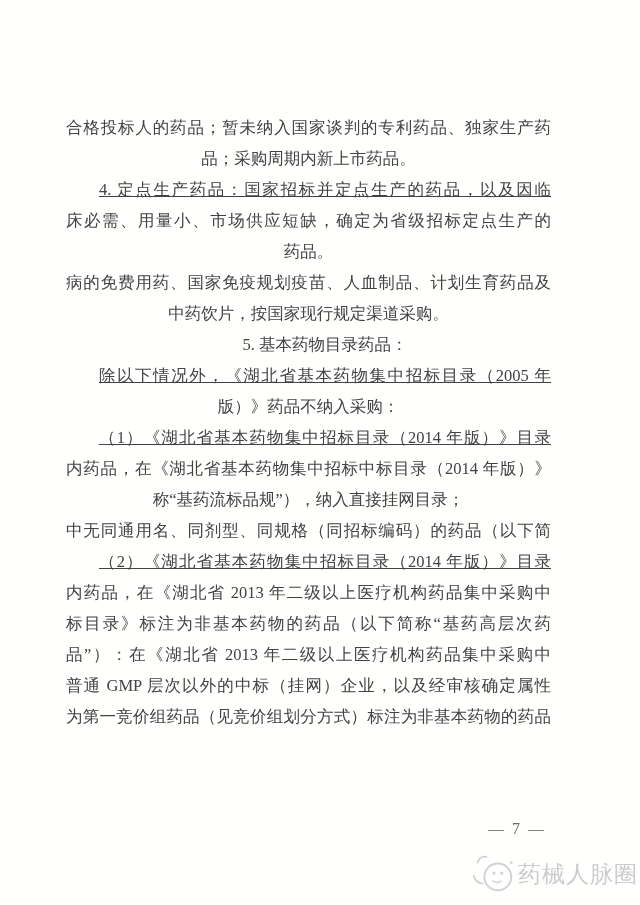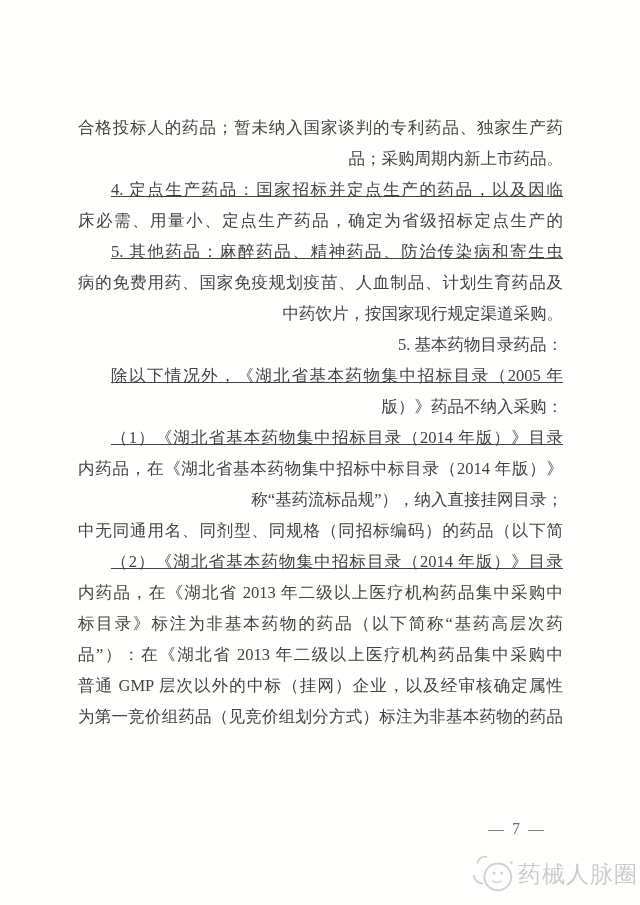--- a/index.html
+++ b/index.html
@@ -15,29 +15,29 @@
     font-family: "Liberation Serif", "DejaVu Serif", serif;
   }
   .page {
     position: absolute;
     inset: 0;
     background: #fffffe;
   }
   .doc-body {
     position: absolute;
     top: 112px;
-    left: 78px;
+    left: 66px;
     width: 485px;
     color: #424242;
     font-size: 16.5px;
   }
   .line {
     height: 31px;
     line-height: 31px;
-    text-align: right;
+    text-align: center;
     white-space: normal;
     overflow: hidden;
   }
   .line.j {
     text-align: justify;
     text-align-last: justify;
   }
   .line.ind {
     padding-left: 33px;
   }
@@ -78,22 +78,22 @@
 </style>
 </head>
 <body>
 
 <div class="page">
 
   <div class="doc-body">
       <div class="line j">合格投标人的药品；暂未纳入国家谈判的专利药品、独家生产药</div>
       <div class="line">品；采购周期内新上市药品。</div>
       <div class="line j ind">4. 定点生产药品：国家招标并定点生产的药品，以及因临</div>
-      <div class="line j">床必需、用量小、定点生产药品，确定为省级招标定点生产的</div>
-      <div class="line j ind">5. 其他药品：麻醉药品、精神药品、防治传染病和寄生虫</div>
+      <div class="line j">床必需、用量小、市场供应短缺，确定为省级招标定点生产的</div>
+      <div class="line">药品。</div>
       <div class="line j">病的免费用药、国家免疫规划疫苗、人血制品、计划生育药品及</div>
       <div class="line">中药饮片，按国家现行规定渠道采购。</div>
       <div class="line ind">5. 基本药物目录药品：</div>
       <div class="line j ind">除以下情况外，《湖北省基本药物集中招标目录（2005 年</div>
       <div class="line">版）》药品不纳入采购：</div>
       <div class="line j ind">（1）《湖北省基本药物集中招标目录（2014 年版）》目录</div>
       <div class="line j">内药品，在《湖北省基本药物集中招标中标目录（2014 年版）》</div>
       <div class="line">称“基药流标品规”），纳入直接挂网目录；</div>
       <div class="line j">中无同通用名、同剂型、同规格（同招标编码）的药品（以下简</div>
       <div class="line j ind">（2）《湖北省基本药物集中招标目录（2014 年版）》目录</div>

